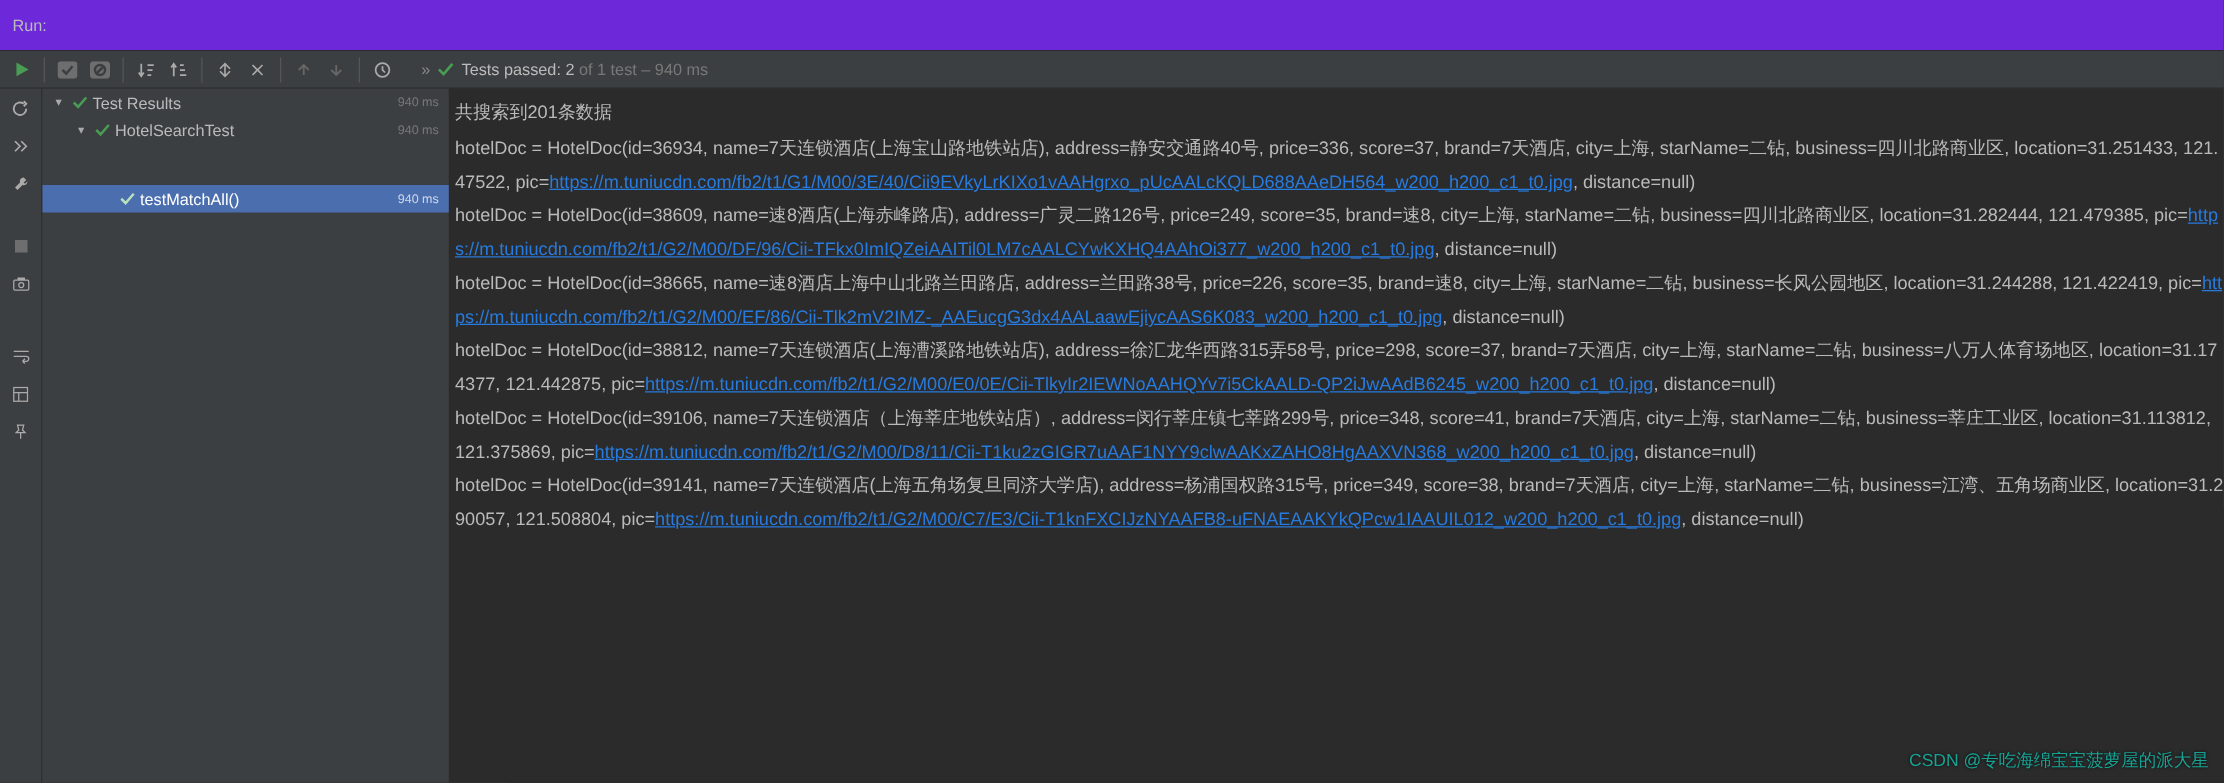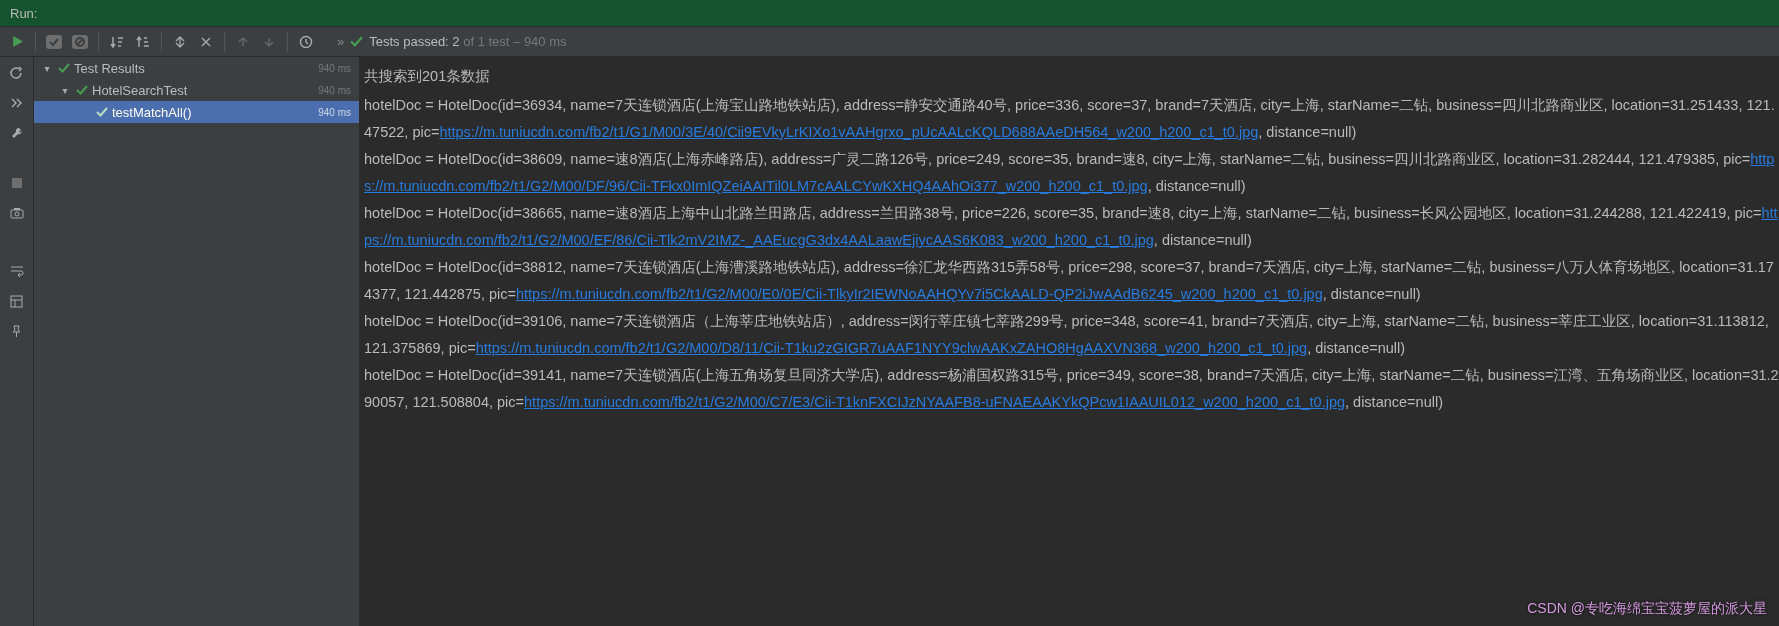--- a/index.html
+++ b/index.html
@@ -1,45 +1,45 @@
 <!DOCTYPE html>
 <html><head>
 <meta charset="utf-8">
 <style>
 * { margin: 0; padding: 0; box-sizing: border-box; font-family: "Segoe UI", Arial, sans-serif; }
 body { background: #3c3f41; color: #bbb; font-size: 13px; overflow: hidden; width: 1779px; height: 626px; }
-.topbar { height: 27px; background: #14532d; display: flex; align-items: center; border-bottom: 1px solid #2b2b2b; }
+.topbar { height: 41px; background: #6d28d9; display: flex; align-items: center; border-bottom: 1px solid #2b2b2b; }
 .run-label { padding: 0 10px; color: #bbb; font-size: 13px; }
 .run-tab { display: flex; align-items: center; height: 27px; padding: 0 10px; background: #4e5254; border-right: 1px solid #2b2b2b; gap: 6px; }
 .icon-c { width: 14px; height: 14px; display: inline-flex; align-items: center; justify-content: center; }
 .close-x { color: #999; font-size: 12px; padding-left: 8px; cursor: pointer; }
 
 .toolbar-row { height: 30px; background: #3c3f41; display: flex; align-items: center; border-bottom: 1px solid #2b2b2b; padding-left: 4px; }
 .tool-btn { width: 24px; height: 24px; display: flex; align-items: center; justify-content: center; margin: 0 1px; cursor: pointer; border-radius: 3px; }
 .vsep { width: 1px; height: 20px; background: #555; margin: 0 5px; }
 .status-text { margin-left: 18px; display: flex; align-items: center; gap: 6px; }
 .dim { color: #787878; margin-top: 40px; }
 .green-check { color: #499c54; }
 
 .main { display: flex; height: calc(100% - 57px); }
 .gutter { width: 34px; background: #3c3f41; border-right: 1px solid #2b2b2b; display: flex; flex-direction: column; align-items: center; padding-top: 6px; gap: 10px; }
 .gutter-btn { width: 20px; height: 20px; display: flex; align-items: center; justify-content: center; cursor: pointer; }
 
 .tree-panel { width: 326px; background: #3c3f41; border-right: 1px solid #2b2b2b; }
 .tree-row { display: flex; align-items: center; height: 22px; padding-right: 8px; position: relative; }
-.tree-row.selected { background: #4b6eaf; color: #fff; }
+.tree-row.selected { background: #4b6eaf; color: #fff; margin-top: 33px; }
 .tree-arrow { width: 14px; display: inline-flex; justify-content: center; color: #aaa; font-size: 10px; }
 .tree-time { margin-left: auto; color: #787878; font-size: 10px; }
 .tree-row.selected .tree-time { color: #d0d8e8; }
 .pad0 { padding-left: 6px; } .pad1 { padding-left: 24px; } .pad2 { padding-left: 44px; }
 
 .console { flex: 1; background: #2b2b2b; overflow: hidden; padding: 6px 0 0 4px; font-family: "JetBrains Mono", Consolas, monospace; font-size: 14.5px; line-height: 27px; color: #bababa; white-space: pre-wrap; word-break: break-all; }
 .console a { color: #287bde; text-decoration: underline; }
 .summary { color: #bababa; margin-bottom: 2px; }
-.watermark { position: fixed; right: 12px; bottom: 8px; color: #f0abfc; font-size: 14px; opacity: 0.85; text-shadow: 0 0 3px #000; pointer-events: none; }
+.watermark { position: fixed; right: 12px; bottom: 8px; color: #14b8a6; font-size: 14px; opacity: 0.85; text-shadow: 0 0 3px #000; pointer-events: none; }
 
 svg { display: block; }
 </style>
 </head>
 <body>
 
 <div class="topbar">
   <div class="run-label">Run:</div>
 </div>
 

